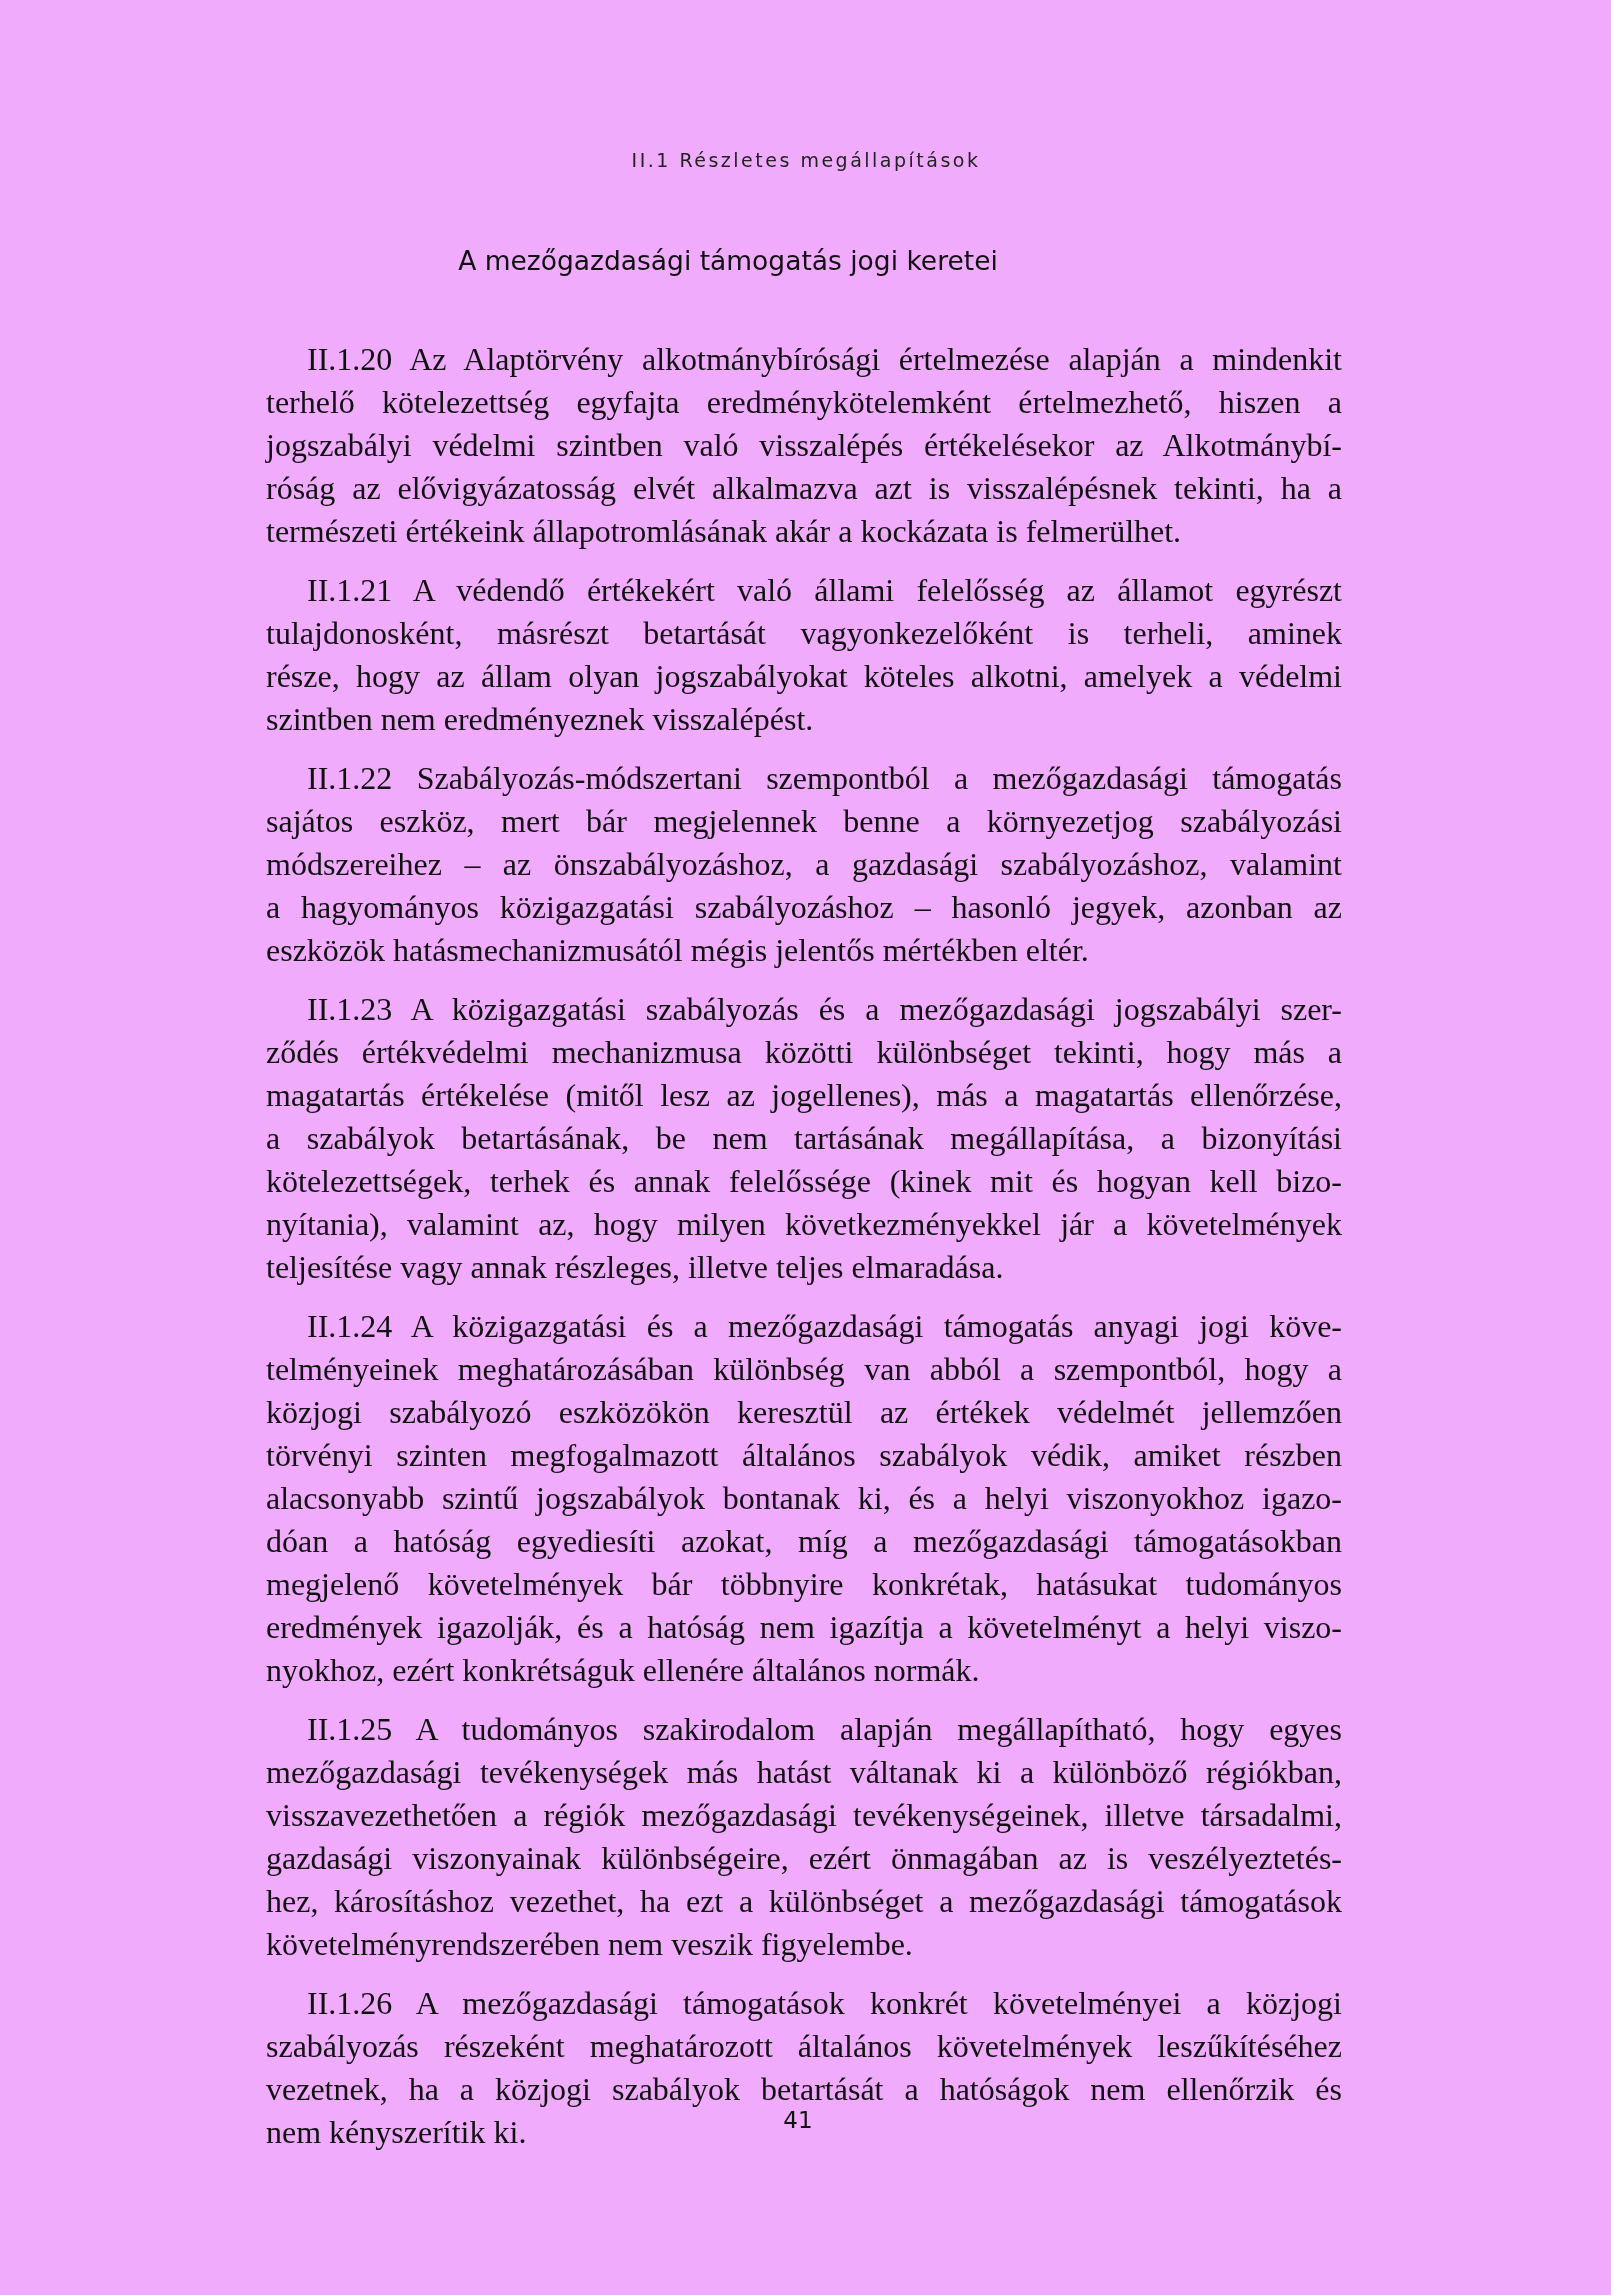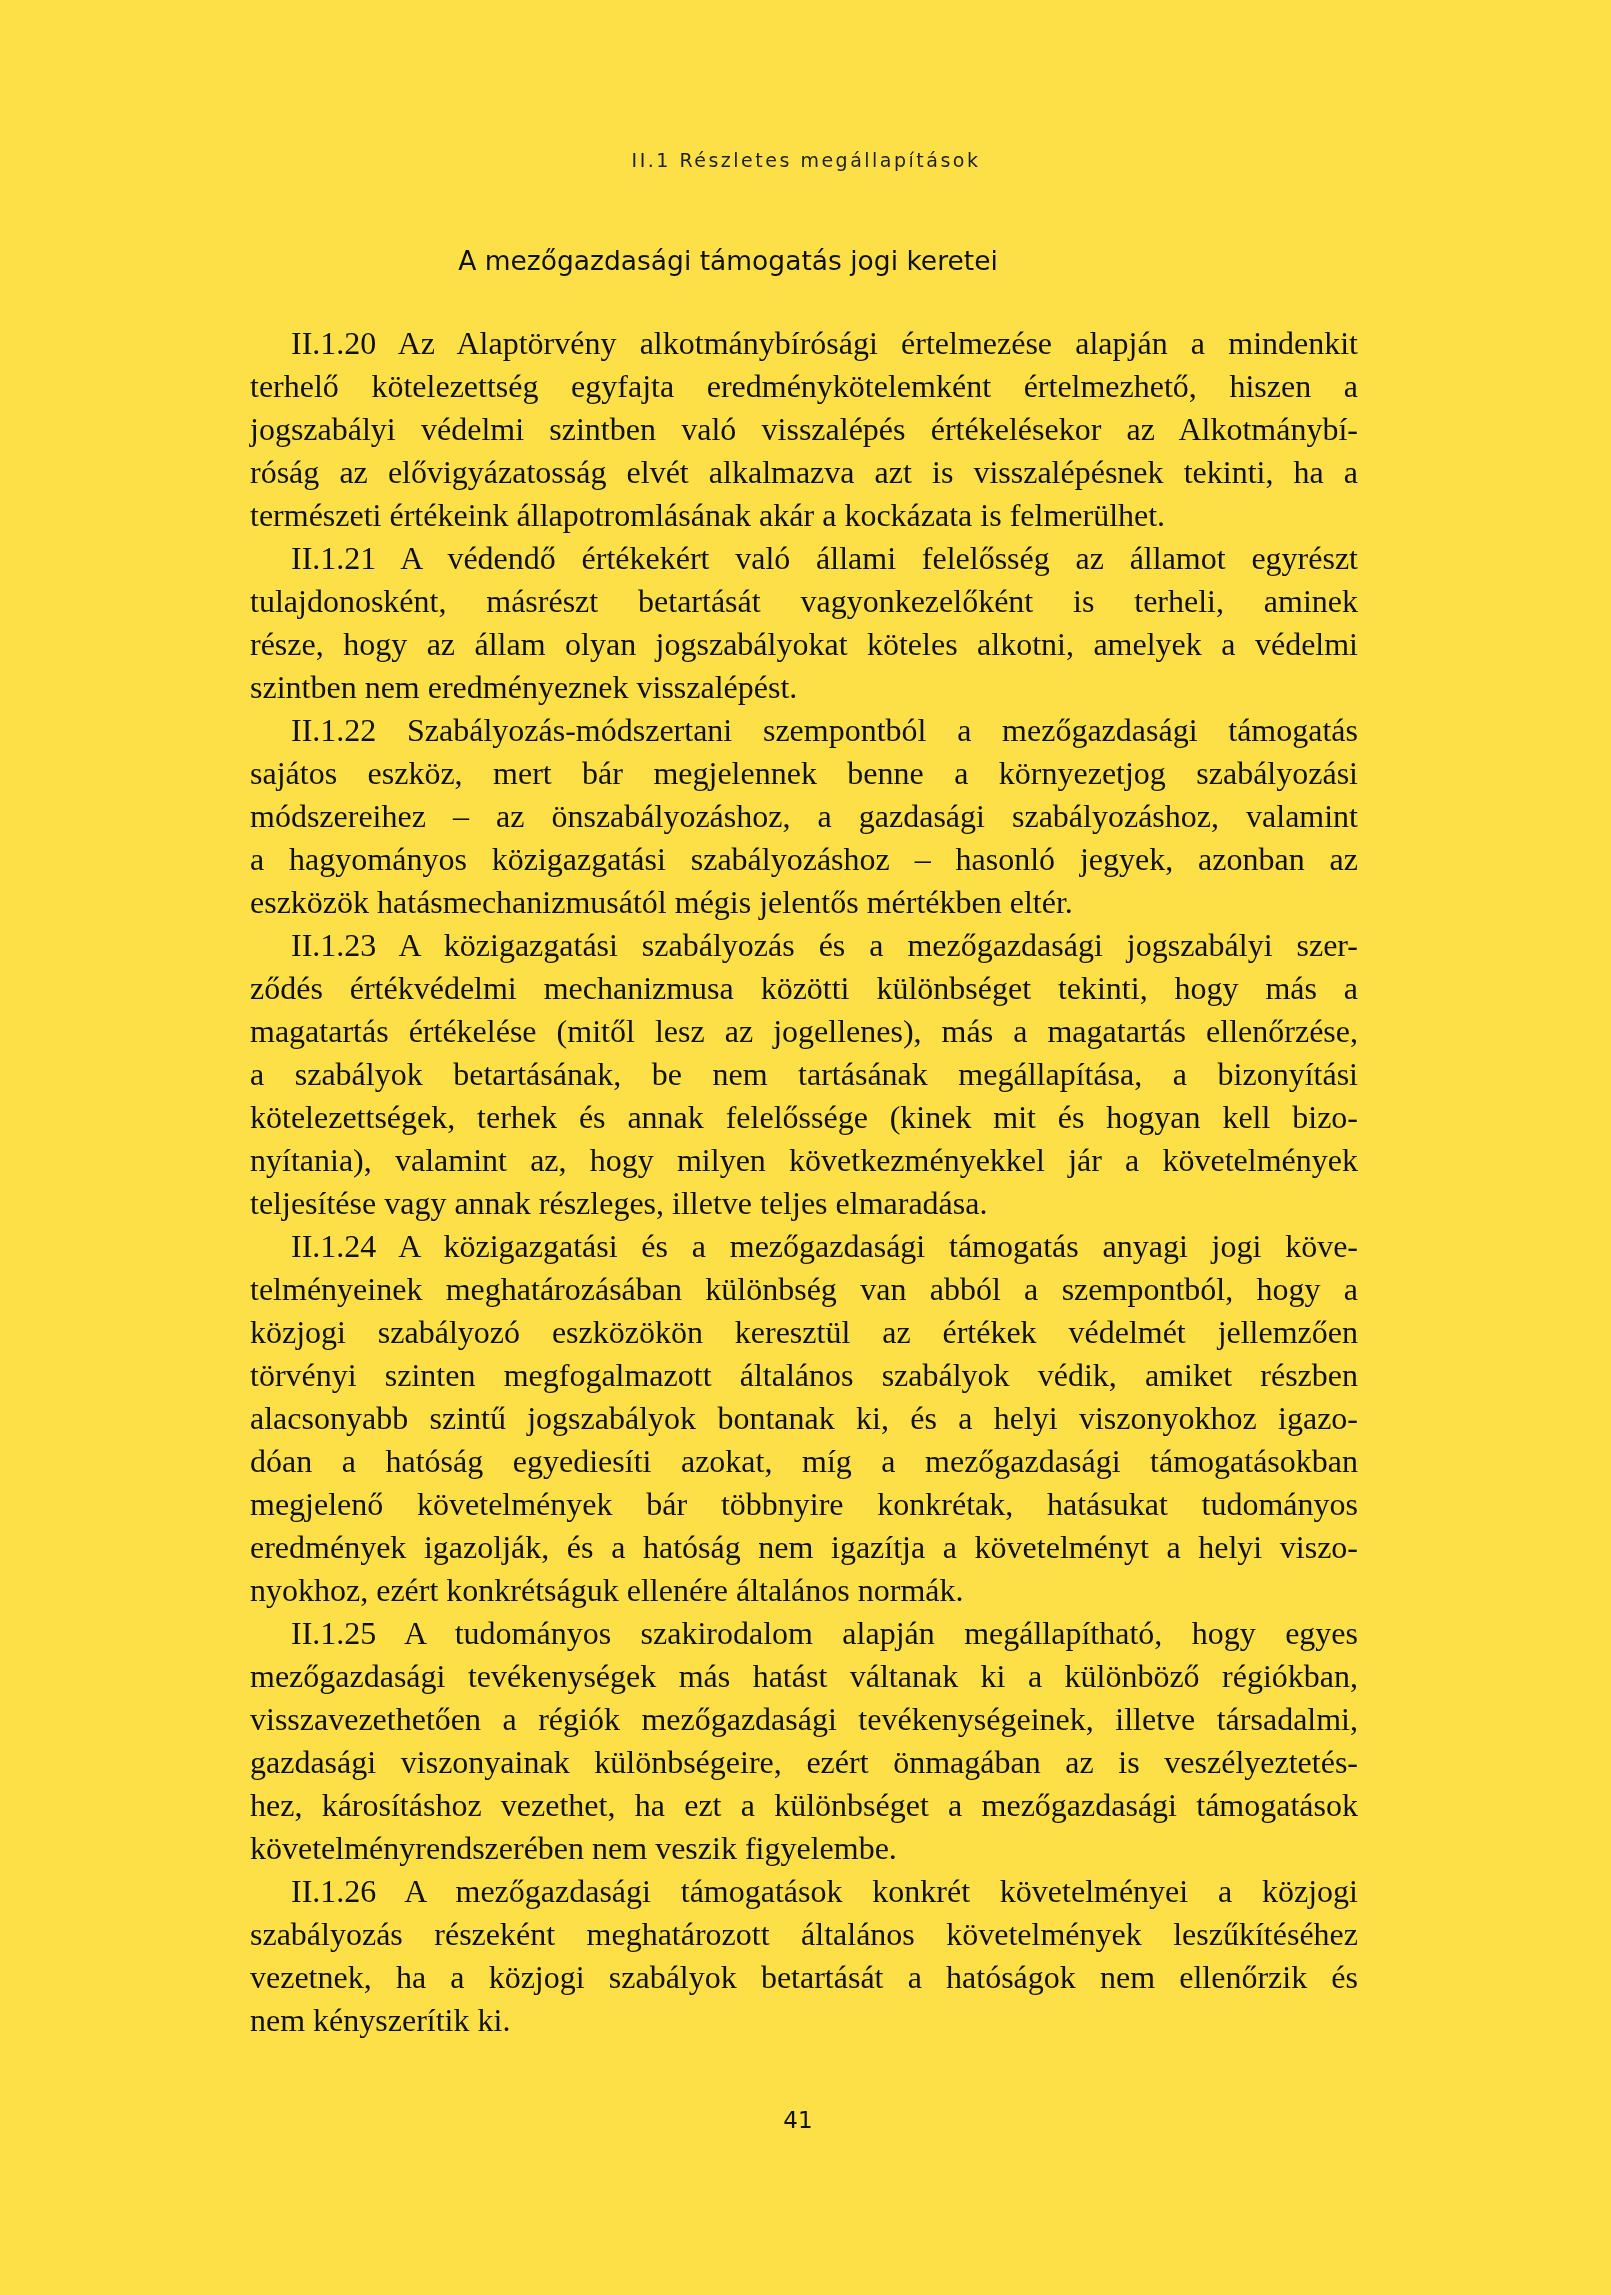--- a/index.html
+++ b/index.html
@@ -4,21 +4,21 @@
   <style>
     html, body {
       margin: 0;
       padding: 0;
       background: #ffffff;
     }
     .page {
       position: relative;
       width: 1612px;
       height: 2295px;
-      background: #fde047;
+      background: #f0abfc;
       color: #1a1a1a;
       overflow: hidden;
     }
     .running-header {
       position: absolute;
       top: 149px;
       left: 0;
       width: 1612px;
       text-align: center;
       font-family: "DejaVu Sans", sans-serif;
@@ -42,21 +42,21 @@
       left: 250px;
       width: 1108px;
       font-family: "Liberation Serif", serif;
       font-size: 32px;
       line-height: 43px;
       color: #111;
       text-align: justify;
       hyphens: manual;
     }
     .para {
-      margin: 0;
+      margin: 16px;
       text-indent: 0;
     }
     .para .line {
       display: block;
       text-align: justify;
       text-align-last: justify;
       white-space: nowrap;
     }
     .para .line.first {
       padding-left: 41px;

